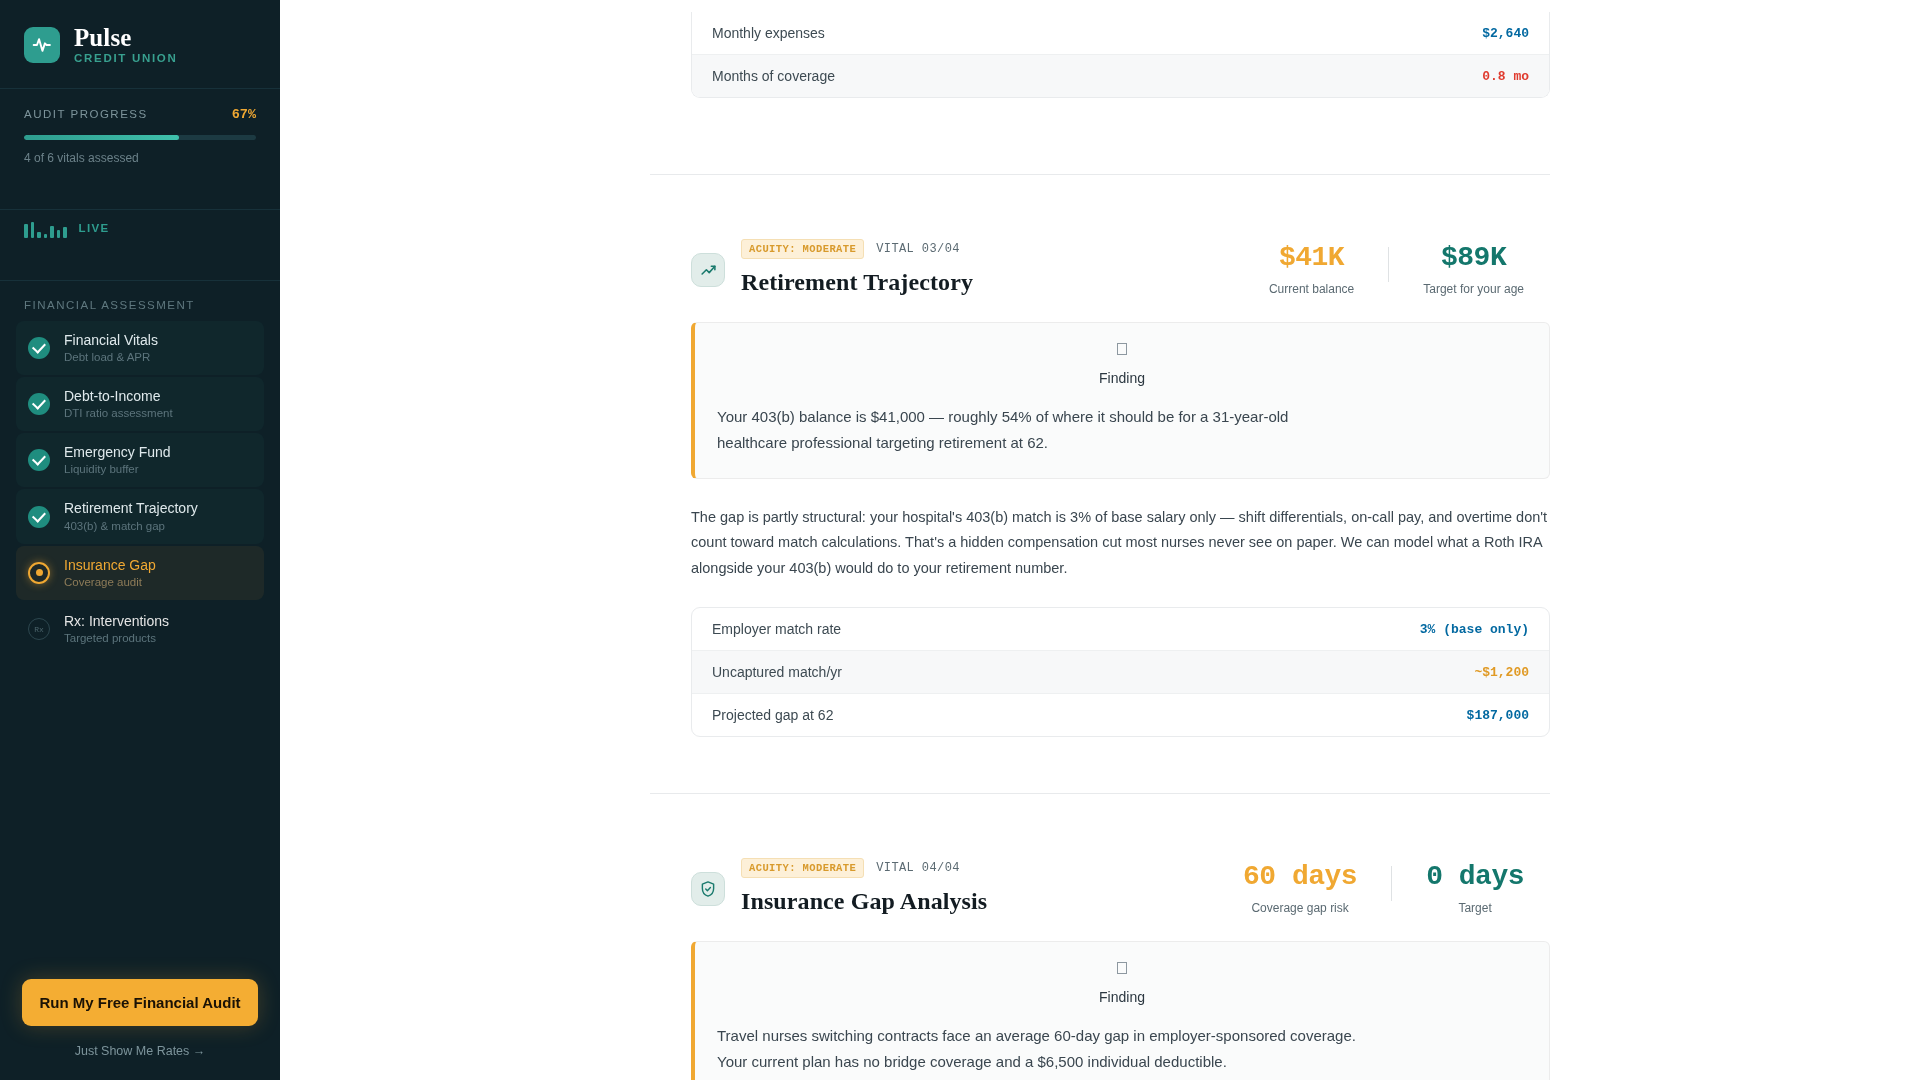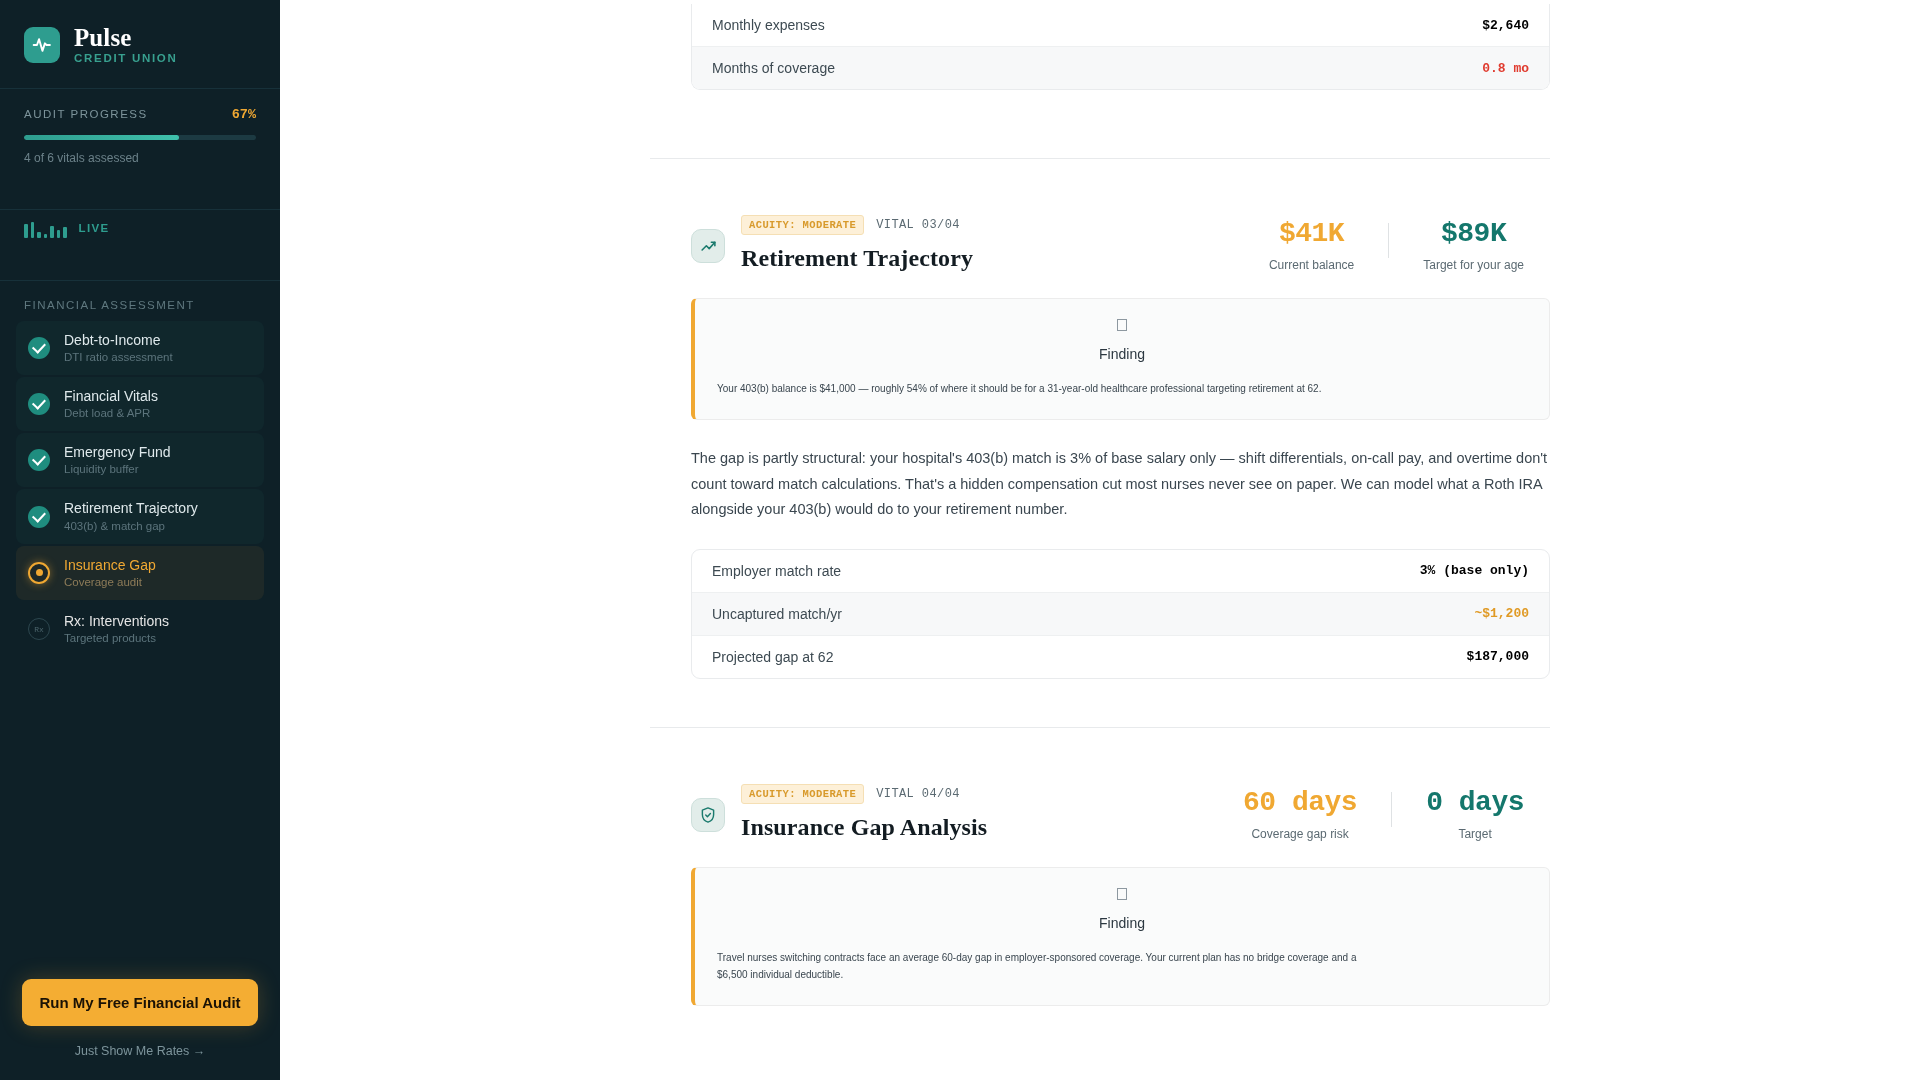--- a/index.html
+++ b/index.html
@@ -121,38 +121,38 @@
   .cta-sub {
     margin-top: 18px; font-size: 12.5px; color: #7d949b; cursor: pointer;
   }
 
   
   .main {
     flex: 1; height: 1080px; overflow: hidden;
     background: #ffffff; position: relative;
   }
   .scroll { padding: 0; }
-  .card-wrap { width: 900px; margin: 4px auto; padding-left: 41px; }
+  .card-wrap { width: 900px; margin: 12px auto; padding-left: 41px; }
   .sep { width: 900px; margin: 0 auto; height: 1px; background: #e8eaec; }
 
   
   .mtable {
     border: 1px solid #e9ebed; border-radius: 9px; overflow: hidden;
     background: #ffffff;
   }
   .mrow {
     display: flex; justify-content: space-between; align-items: center;
     padding: 13px 20px; font-size: 14px;
   }
   .mrow + .mrow { border-top: 1px solid #eef0f1; }
   .mrow:nth-child(even) { background: #f7f8f9; }
   .mkey { color: #3d4a52; }
   .mval {
     font-family: "Liberation Mono", monospace;
-    font-size: 13px; font-weight: 700; color: #000000;
+    font-size: 13px; font-weight: 700; color: #0369a1;
   }
   .mval.amber { color: #e09a25; }
   .mval.red { color: #e03b2f; }
 
   
   .card { padding: 52px 0 44px 0; }
   .card-head { display: flex; align-items: flex-start; justify-content: space-between; }
   .head-left { display: flex; gap: 16px; align-items: flex-start; }
   .head-ico {
     width: 34px; height: 34px; border-radius: 10px;
@@ -195,21 +195,21 @@
   }
   .finding-head {
     display: flex; align-items: center; gap: 15px;
     font-size: 14px; color: #2b3740; flex-direction: column;
   }
   .finding-glyph {
     display: inline-block; width: 10px; height: 12px;
     border: 1px solid #8d98a0;
   }
   .finding-body {
-    margin-top: 18px; font-size: 10px; color: #3a464f;
+    margin-top: 18px; font-size: 15px; color: #3a464f;
     line-height: 1.72; max-width: 640px;
   }
   .para {
     margin-top: 26px; font-size: 14.5px; color: #3a464f; line-height: 1.76;
   }
   .mtable-sp { margin-top: 26px; }
 </style>
 </head>
 <body>
 
@@ -257,29 +257,29 @@
       <span class="live-text">LIVE</span>
     </div>
 
     <div class="sb-divider"></div>
 
     <div class="nav-section-title">FINANCIAL ASSESSMENT</div>
     <nav class="nav" id="nav-list">
         <div class="nav-item done">
           <div class="nav-ico check"></div>
           <div class="nav-txt">
+            <div class="nav-label">Financial Vitals</div>
+            <div class="nav-sub">Debt load &amp; APR</div>
+          </div>
+        </div>
+        <div class="nav-item done">
+          <div class="nav-ico check"></div>
+          <div class="nav-txt">
             <div class="nav-label">Debt-to-Income</div>
             <div class="nav-sub">DTI ratio assessment</div>
-          </div>
-        </div>
-        <div class="nav-item done">
-          <div class="nav-ico check"></div>
-          <div class="nav-txt">
-            <div class="nav-label">Financial Vitals</div>
-            <div class="nav-sub">Debt load &amp; APR</div>
           </div>
         </div>
         <div class="nav-item done">
           <div class="nav-ico check"></div>
           <div class="nav-txt">
             <div class="nav-label">Emergency Fund</div>
             <div class="nav-sub">Liquidity buffer</div>
           </div>
         </div>
         <div class="nav-item done">

